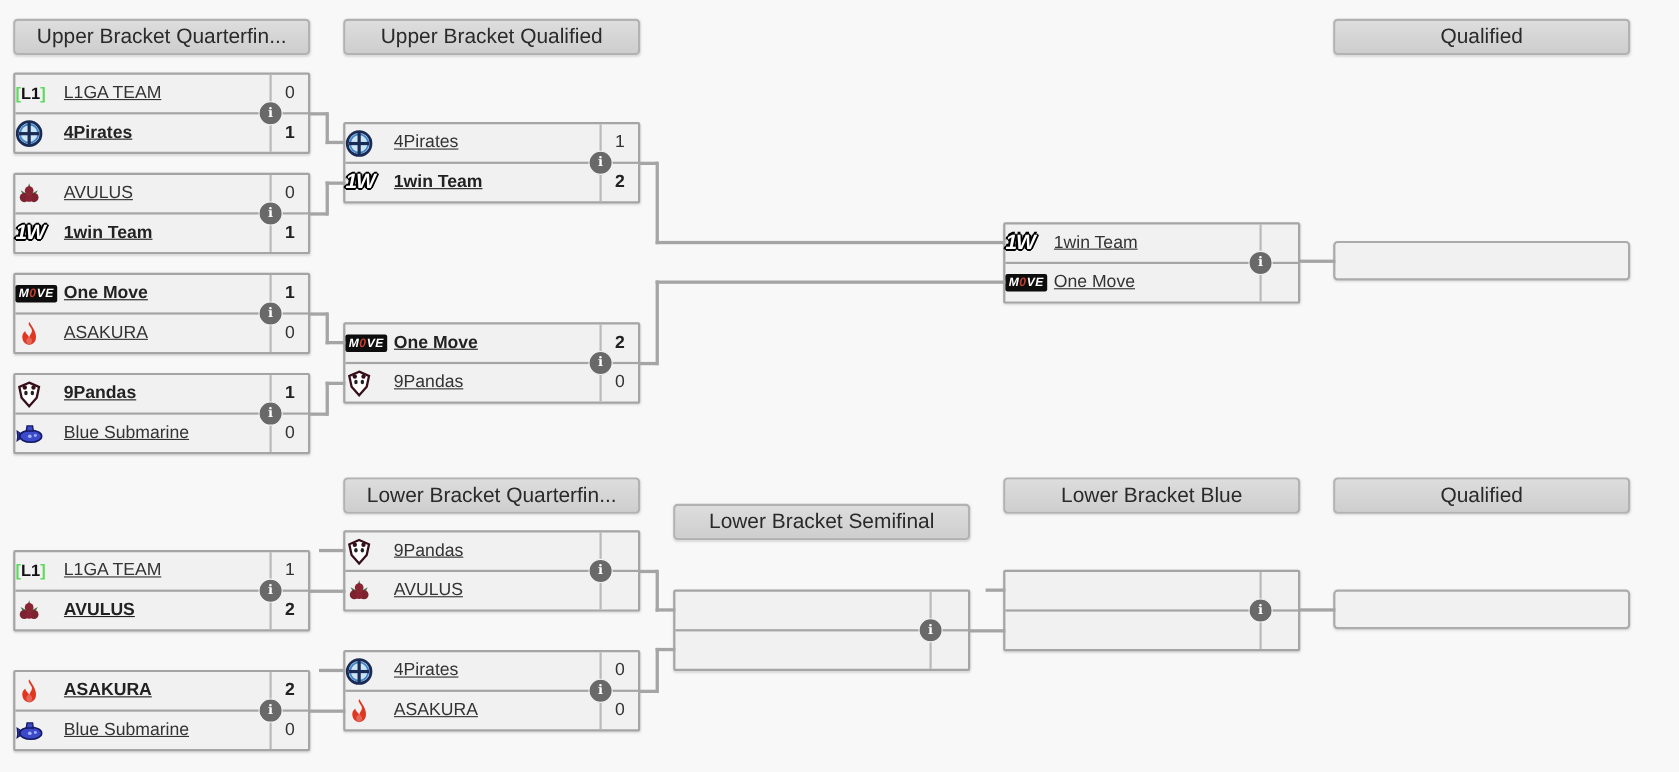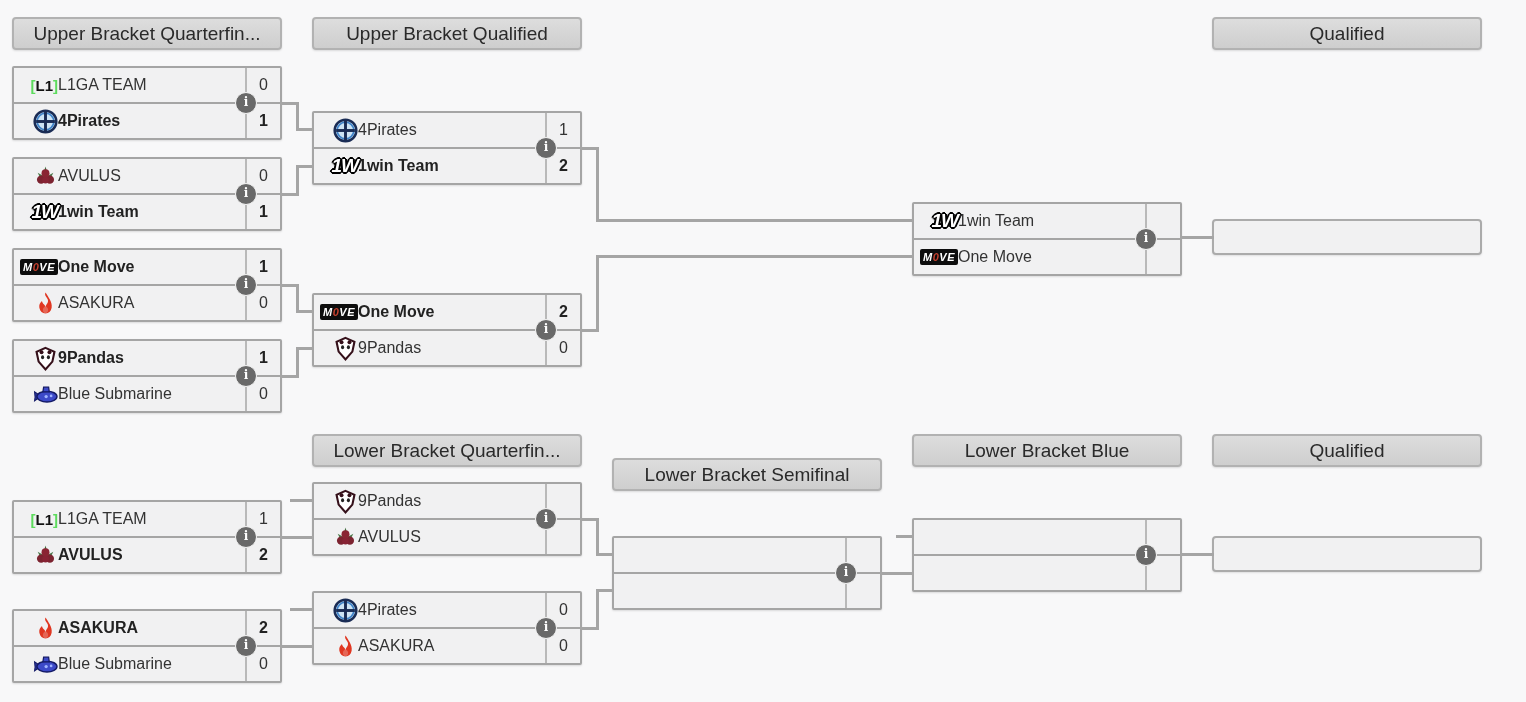--- a/index.html
+++ b/index.html
@@ -9,22 +9,22 @@
   
   .hdr{position:absolute;width:266px;height:29px;background:linear-gradient(#dddddd,#cecece);
        border:2px solid #b2b2b2;border-radius:4px;display:flex;align-items:center;justify-content:center;
        font-size:19px;color:#2a2a2a;box-shadow:0 1px 2px rgba(0,0,0,.12);white-space:nowrap;overflow:hidden;}
 
   
   .match{position:absolute;width:266px;background:#f1f1f2;border:2px solid #a5a5a5;border-radius:2px;
          box-shadow:0 1px 2px rgba(0,0,0,.12);}
   .row{display:flex;align-items:center;height:34px;}
   .row + .row{border-top:2px solid #a5a5a5;}
-  .lslot{width:44px;min-width:44px;display:flex;align-items:center;justify-content:flex-end;}
-  .tname{flex:1;font-size:16px;color:#333;white-space:nowrap;overflow:hidden;}
+  .lslot{width:44px;min-width:44px;display:flex;align-items:center;justify-content:flex-start;}
+  .tname{flex:1;font-size:16px;color:#333;white-space:nowrap;overflow:hidden;text-decoration:underline;}
   .score{width:33px;min-width:33px;align-self:stretch;border-left:2px solid #b9b9b9;
          display:flex;align-items:center;justify-content:center;font-size:16px;color:#333;}
   .winner .tname,.winner .score{font-weight:bold;color:#222;}
 
   .info{position:absolute;left:221px;top:50%;transform:translateY(-50%);width:20px;height:20px;
         border-radius:50%;background:#696969;border:1px solid #f4f4f4;color:#fff;
         font-family:"DejaVu Serif",serif;font-weight:bold;font-size:12px;line-height:18px;
         text-align:center;z-index:3;cursor:pointer;}
 
   

